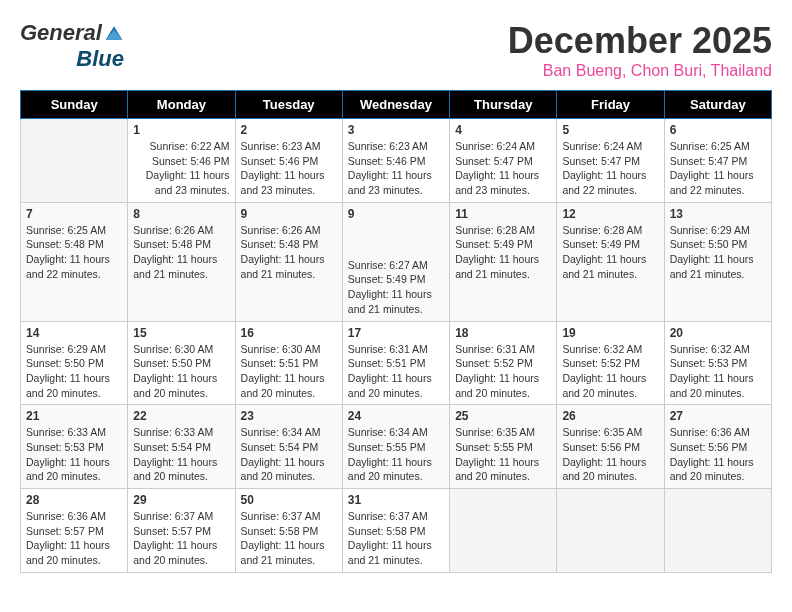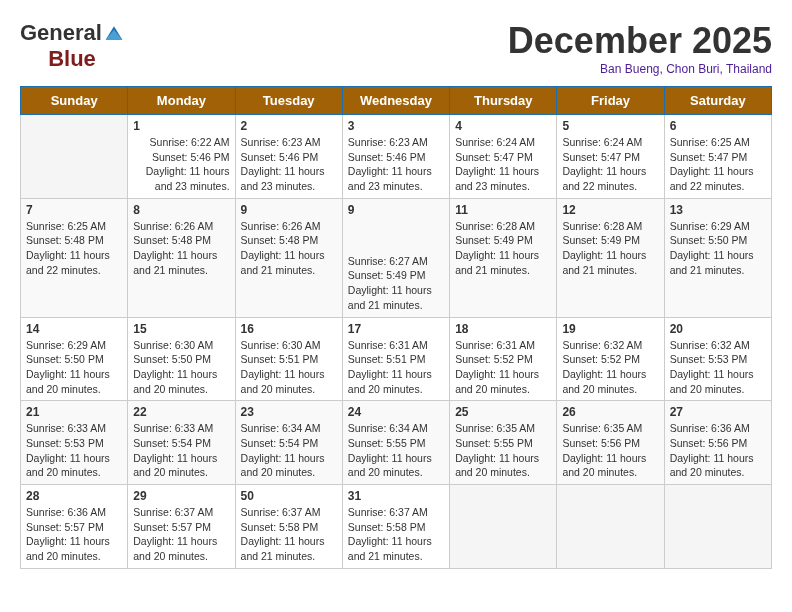--- a/index.html
+++ b/index.html
@@ -12,61 +12,62 @@
     }
     .header {
       display: flex;
       justify-content: space-between;
       align-items: flex-start;
       margin-bottom: 10px;
     }
     .logo {
       display: flex;
       flex-direction: column;
-      align-items: center;
+      align-items: flex-end;
+      font-style: italic;
     }
     .logo-text {
       display: flex;
       align-items: center;
     }
     .logo-general {
       font-size: 22px;
       font-weight: bold;
       color: #333;
     }
     .logo-blue {
       font-size: 22px;
       font-weight: bold;
-      color: #7f1d1d;
+      color: #0c4a6e;
     }
     .logo-icon {
       width: 20px;
       height: 20px;
       margin-left: 2px;
     }
     .title-block {
       text-align: right;
     }
     .month-title {
       font-size: 36px;
       font-weight: bold;
       color: #333;
       margin-left: 12px;
     }
     .location {
-      font-size: 12px;
-      color: #4c1d95;
+      font-size: 16px;
+      color: #ec4899;
     }
     .calendar {
       width: 100%;
       border-collapse: collapse;
       border: 1px solid #ccc;
     }
     .calendar th {
-      background-color: #a16207;
+      background-color: #000000;
       color: #fff;
       text-align: center;
       padding: 6px 4px;
       font-size: 13px;
       border: 1px solid #1a6faf;
     }
     .calendar td {
       vertical-align: top;
       border: 1px solid #ccc;
       padding: 4px 5px;

